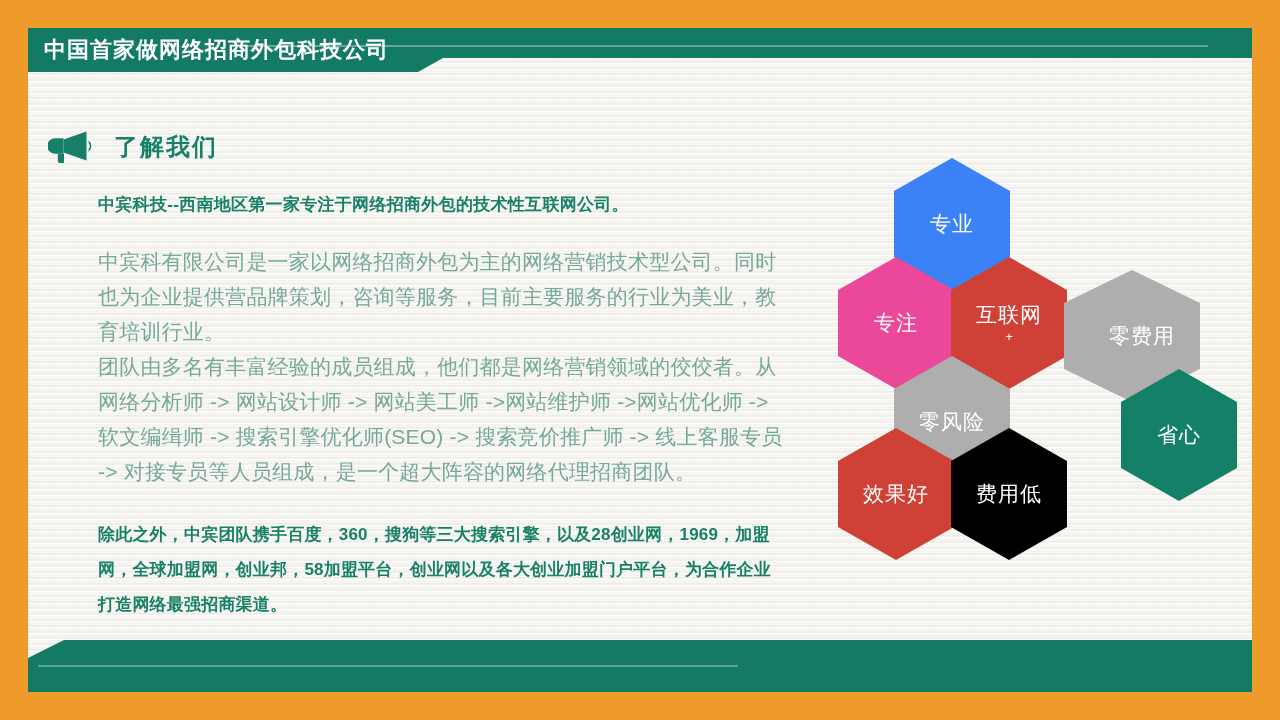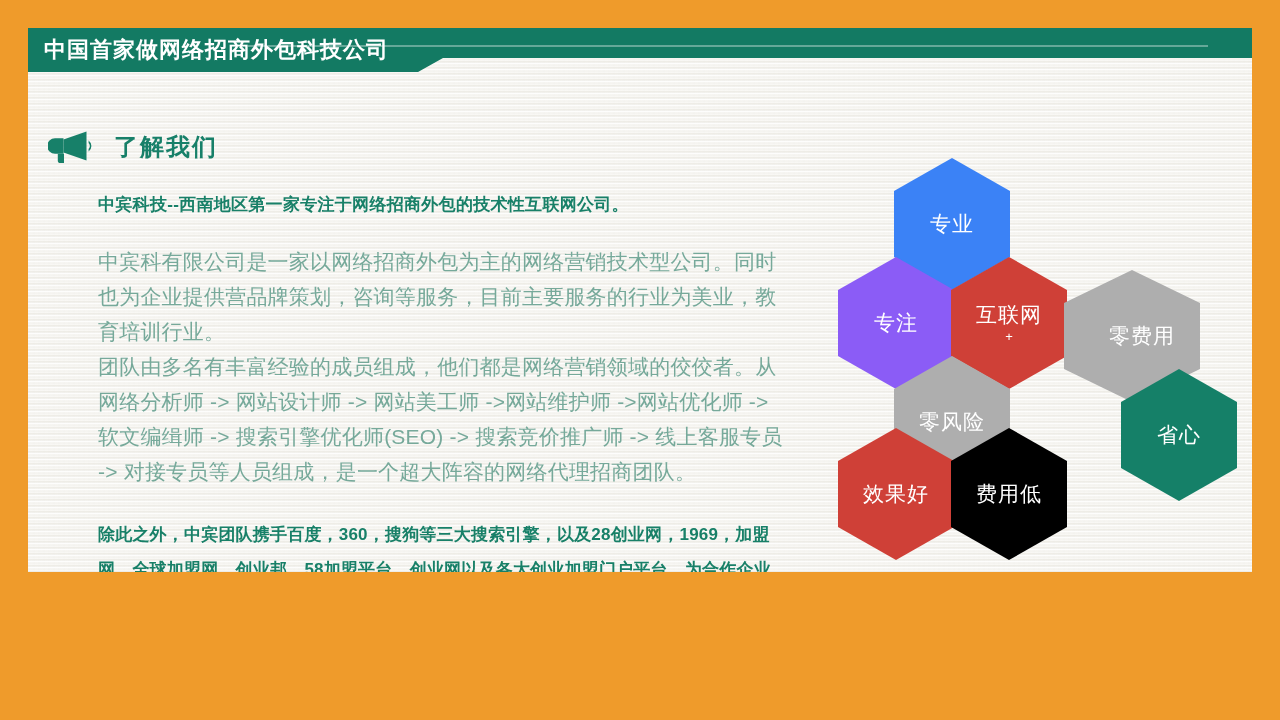--- a/index.html
+++ b/index.html
@@ -10,21 +10,21 @@
     width: 1280px;
     height: 720px;
     overflow: hidden;
     font-family: "Liberation Sans", "DejaVu Sans", sans-serif;
     background: #ef9b2b;
   }
 
   #slide {
     position: relative;
     width: 1280px;
-    height: 572px;
+    height: 720px;
     background: #ef9b2b;
     overflow: hidden;
   }
 
   
   .canvas {
     position: absolute;
     left: 28px;
     top: 28px;
     width: 1224px;
@@ -230,21 +230,21 @@
     <p class="lead">中宾科技--西南地区第一家专注于网络招商外包的技术性互联网公司。</p>
     <p class="para">中宾科有限公司是一家以网络招商外包为主的网络营销技术型公司。同时也为企业提供营品牌策划，咨询等服务，目前主要服务的行业为美业，教育培训行业。</p>
     <p class="para">团队由多名有丰富经验的成员组成，他们都是网络营销领域的佼佼者。从网络分析师 -&gt; 网站设计师 -&gt; 网站美工师 -&gt;网站维护师 -&gt;网站优化师 -&gt; 软文编缉师 -&gt; 搜索引擎优化师(SEO) -&gt; 搜索竞价推广师 -&gt; 线上客服专员 -&gt; 对接专员等人员组成，是一个超大阵容的网络代理招商团队。</p>
     <p class="closing">除此之外，中宾团队携手百度，360，搜狗等三大搜索引擎，以及28创业网，1969，加盟网，全球加盟网，创业邦，58加盟平台，创业网以及各大创业加盟门户平台，为合作企业打造网络最强招商渠道。</p>
   </div>
 
   <div class="hex-cluster" id="hex-cluster">
       <div class="hex" style="left: 56px; top: 0px; background: #3b82f6;">
         <span>专业</span>
       </div>
-      <div class="hex" style="left: 0px; top: 99px; background: #8b5cf6;">
+      <div class="hex" style="left: 0px; top: 99px; background: #ec4899;">
         <span>专注</span>
       </div>
       <div class="hex" style="left: 113px; top: 99px; background: rgb(207, 64, 55);">
         <span>互联网</span>
         <span class="sub">+</span>
       </div>
       <div class="hex" style="left: 226px; top: 112px; background: rgb(174, 174, 174); padding-left: 20px;">
         <span>零费用</span>
       </div>
       <div class="hex" style="left: 56px; top: 198px; background: rgb(174, 174, 174);">

